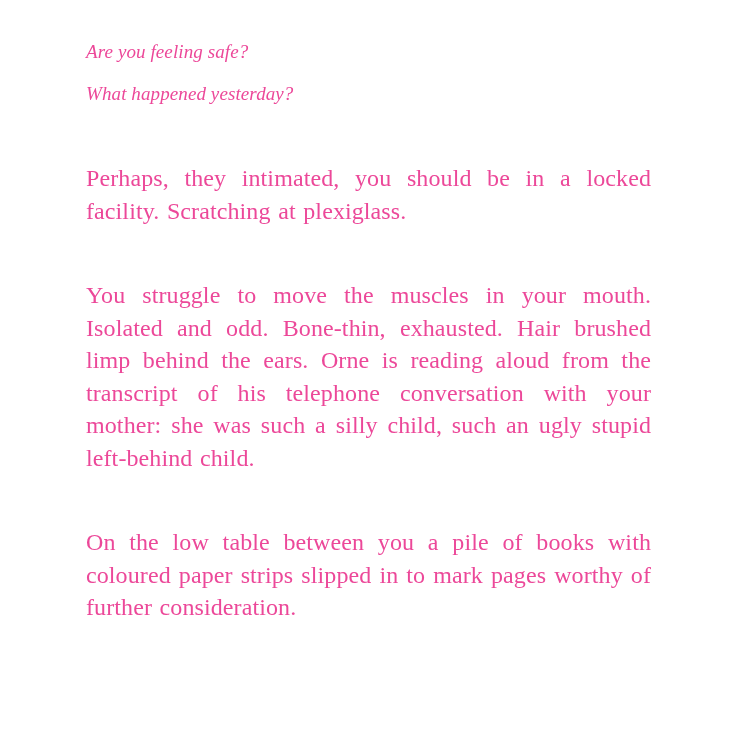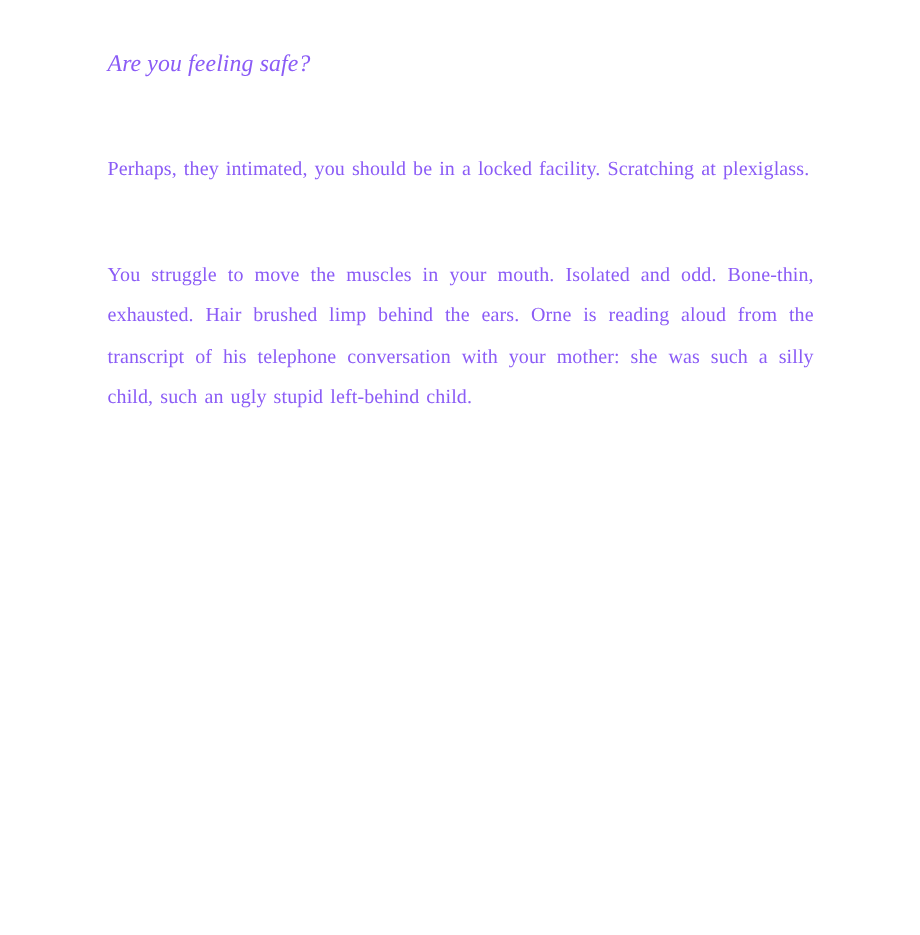--- a/index.html
+++ b/index.html
@@ -27,33 +27,35 @@
   }
   .question {
     font-style: italic;
     font-size: 19px;
     line-height: 32px;
     margin: 0 0 10px 0;
     text-align: left;
     letter-spacing: 0.1px;
   }
   .body-para {
-    font-size: 16px;
+    font-size: 24px;
     line-height: 32.5px;
     margin: 52px 0 0 0;
     text-align: justify;
     letter-spacing: 0.1px;
     word-spacing: 1.5px;
   }
   .body-para .italic {
   }
   .body-para .roman {
     font-style: normal;
   }
 </style>
 </head>
 <body>
 
-<main class="page" style="background: rgb(255, 255, 255); color: #8b5cf6;">
+<main class="page" style="background: rgb(255, 255, 255); color: #ec4899;">
     <p class="question">Are you feeling safe?</p>
+    <p class="question">What happened yesterday?</p>
     <p class="body-para"><span class="roman">Perhaps, they intimated, you should be in a locked facility. Scratching at plexiglass.</span></p>
     <p class="body-para"><span class="roman">You struggle to move the muscles in your mouth. Isolated and odd. Bone-thin, exhausted. Hair brushed limp behind the ears. Orne is reading aloud from the transcript of his telephone conversation with your mother: </span><span class="italic">she was such a silly child, such an ugly stupid left-behind child</span><span class="roman">.</span></p>
+    <p class="body-para"><span class="roman">On the low table between you a pile of books with coloured paper strips slipped in to mark pages worthy of further consideration.</span></p>
   </main>
 
 </body></html>

